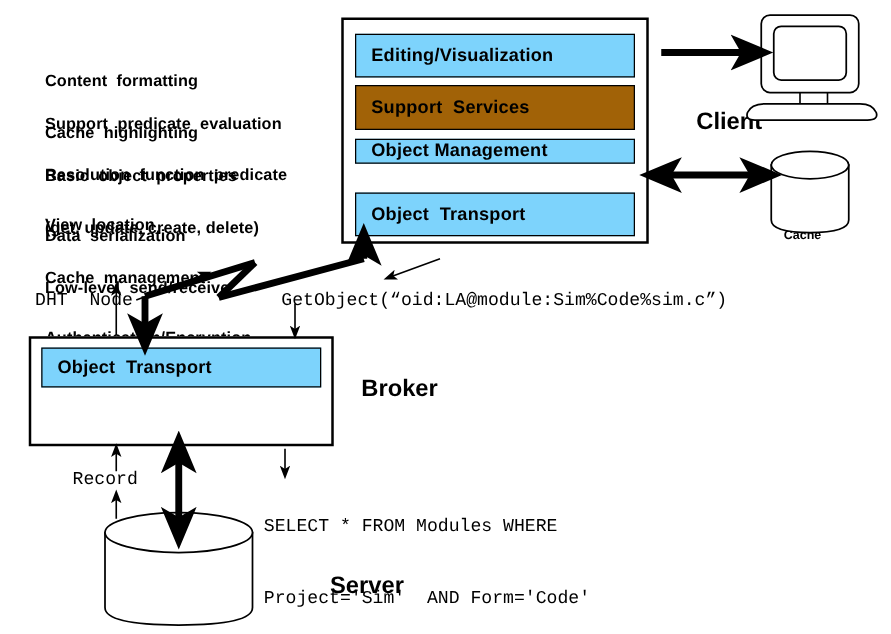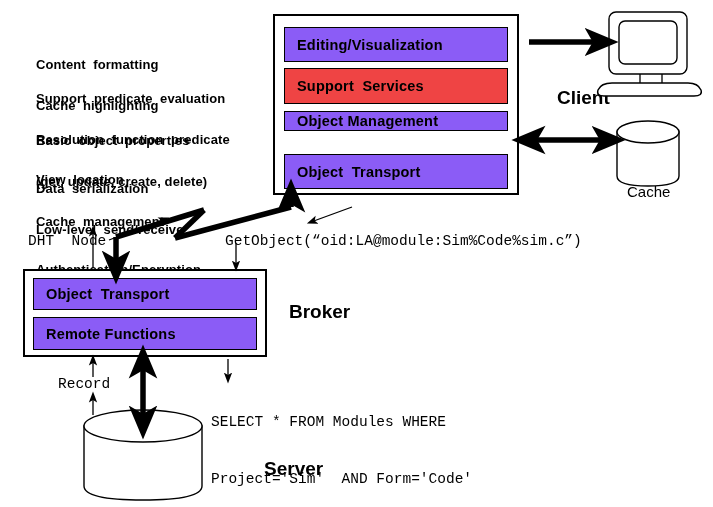--- a/index.html
+++ b/index.html
@@ -39,21 +39,21 @@
   
   .outer-box {
     position: absolute;
     border: 2px solid #000000;
     background: #ffffff;
     box-sizing: border-box;
   }
   .layer-box {
     position: absolute;
     border: 1.5px solid #000000;
-    background: #8b5cf6;
+    background: #7dd3fc;
     box-sizing: border-box;
     display: flex;
     align-items: center;
   }
   .layer-label {
     font-family: "Liberation Sans", sans-serif;
     font-weight: bold;
     font-size: 14.5px;
     color: #000000;
     padding-left: 12px;
@@ -78,22 +78,22 @@
     font-size: 14.5px;
     line-height: 19px;
     color: #000000;
     white-space: pre;
     letter-spacing: 0px;
   }
 
   .small-caption {
     position: absolute;
     font-family: "Liberation Sans", sans-serif;
-    font-weight: normal;
-    font-size: 15px;
+    font-weight: bold;
+    font-size: 10px;
     color: #000000;
     white-space: nowrap;
   }
 
   svg.overlay {
     position: absolute;
     left: 0;
     top: 0;
     width: 713px;
     height: 507px;
@@ -130,41 +130,38 @@
     <span class="anno-line">Low-level  send/receive</span>
     <span class="anno-line">Authentication/Encryption</span>
   </div>
 
   <div class="outer-box" style="left:273px; top:14px; width:246px; height:181px;"></div>
 
   <div class="layer-box" style="left:284px; top:27px; width:224px; height:35px;">
     <span class="layer-label">Editing/Visualization</span>
   </div>
 
-  <div class="layer-box" style="left:284px; top:68px; width:224px; height:36px; background:#ef4444;">
+  <div class="layer-box" style="left:284px; top:68px; width:224px; height:36px; background:#a16207;">
     <span class="layer-label">Support  Services</span>
   </div>
 
   <div class="layer-box" style="left:284px; top:111px; width:224px; height:20px;">
     <span class="layer-label">Object Management</span>
   </div>
 
   <div class="layer-box" style="left:284px; top:154px; width:224px; height:35px;">
     <span class="layer-label">Object  Transport</span>
   </div>
 
   <div class="outer-box" style="left:23px; top:269px; width:244px; height:88px;"></div>
 
   <div class="layer-box" style="left:33px; top:278px; width:224px; height:32px;">
     <span class="layer-label">Object  Transport</span>
   </div>
 
-  <div class="layer-box" style="left:33px; top:317px; width:224px; height:33px;">
-    <span class="layer-label">Remote Functions</span>
-  </div>
 
   <div class="role-caption" style="left:537px; top:87px;margin-left:20px;">Client</div>
   <div class="role-caption" style="left:289px; top:301px;">Broker</div>
   <div class="role-caption" style="left:264px; top:458px;">Server</div>
   <div class="small-caption" style="left:627px; top:183px;">Cache</div>
 
   <div class="mono-label" style="left:28px; top:232px;">DHT  Node</div>
 
   <div class="mono-label" style="left:225px; top:232px;">GetObject(“oid:LA@module:Sim%Code%sim.c”)</div>
 

